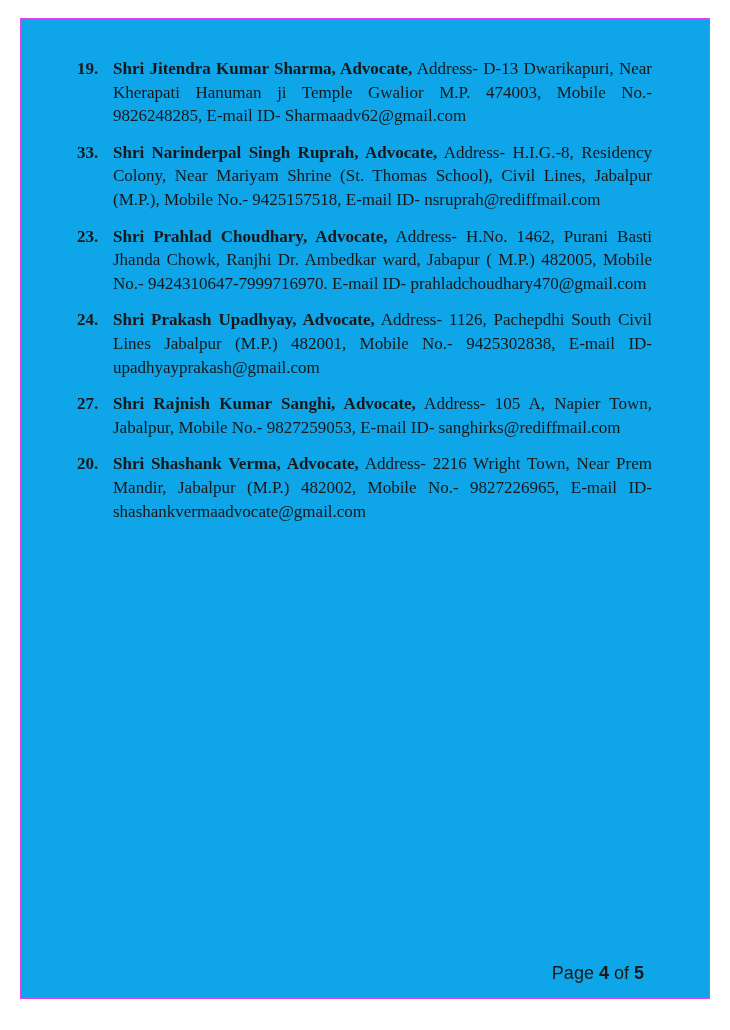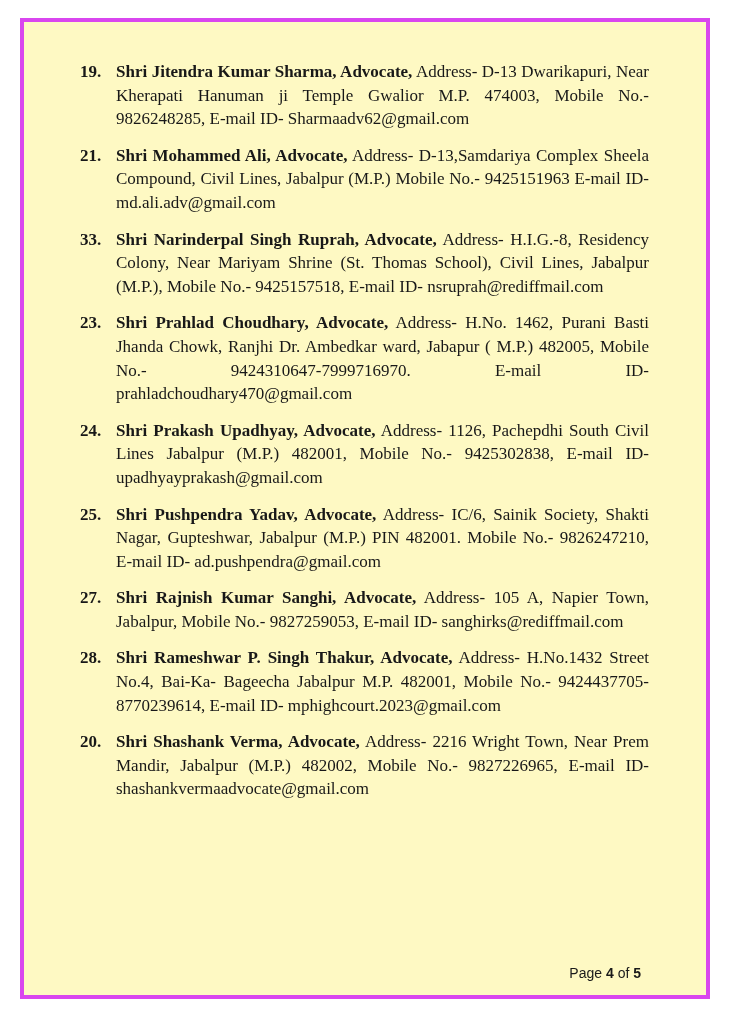--- a/index.html
+++ b/index.html
@@ -5,22 +5,22 @@
   * { margin: 0; padding: 0; box-sizing: border-box; }
   html, body {
     width: 730px; height: 1030px;
     background: #ffffff;
     font-family: "Liberation Serif", serif;
   }
   .page {
     position: absolute;
     left: 20px; top: 18px;
     width: 690px; height: 981px;
-    background: #fef9c3;
-    border: 4px solid #d946ef;
+    background: #0ea5e9;
+    border: 1px solid #d946ef;
     padding: 38px 57px 0 56px;
   }
   .entries { width: 100%; }
   .entry {
     display: flex;
     margin-bottom: 13px;
     color: #181818;
     font-size: 17px;
     line-height: 23.6px;
   }
@@ -32,72 +32,60 @@
   .body {
     flex: 1;
     text-align: justify;
   }
   .name { font-weight: 700; }
   .footer {
     position: absolute;
     right: 65px;
     bottom: 14px;
     font-family: "Liberation Sans", sans-serif;
-    font-size: 14px;
+    font-size: 18px;
     color: #1a1a1a;
   }
   .footer b { font-weight: 700; }
 </style>
 </head>
 <body>
 
 <div class="page">
   <div class="entries">
 
     <div class="entry">
       <span class="num">19.</span>
       <div class="body"><span class="name">Shri Jitendra Kumar Sharma, Advocate,</span> <span>Address- D-13 Dwarikapuri, Near Kherapati Hanuman ji Temple Gwalior M.P. 474003, Mobile No.- 9826248285, E-mail ID- Sharmaadv62@gmail.com</span></div>
     </div>
 
 
-    <div class="entry">
-      <span class="num">21.</span>
-      <div class="body"><span class="name">Shri Mohammed Ali, Advocate,</span> <span>Address- D-13,Samdariya Complex Sheela Compound, Civil Lines, Jabalpur (M.P.) Mobile No.- 9425151963 E-mail ID- md.ali.adv@gmail.com</span></div>
-    </div>
 
     <div class="entry">
       <span class="num">33.</span>
       <div class="body"><span class="name">Shri Narinderpal Singh Ruprah, Advocate,</span> <span>Address- H.I.G.-8, Residency Colony, Near Mariyam Shrine (St. Thomas School), Civil Lines, Jabalpur (M.P.), Mobile No.- 9425157518, E-mail ID- nsruprah@rediffmail.com</span></div>
     </div>
 
     <div class="entry">
       <span class="num">23.</span>
       <div class="body"><span class="name">Shri Prahlad Choudhary, Advocate,</span> <span>Address- H.No. 1462, Purani Basti Jhanda Chowk, Ranjhi Dr. Ambedkar ward, Jabapur ( M.P.) 482005, Mobile No.- 9424310647-7999716970. E-mail ID- prahladchoudhary470@gmail.com</span></div>
     </div>
 
     <div class="entry">
       <span class="num">24.</span>
       <div class="body"><span class="name">Shri Prakash Upadhyay, Advocate,</span> <span>Address- 1126, Pachepdhi South Civil Lines Jabalpur (M.P.) 482001, Mobile No.- 9425302838, E-mail ID- upadhyayprakash@gmail.com</span></div>
     </div>
 
-    <div class="entry">
-      <span class="num">25.</span>
-      <div class="body"><span class="name">Shri Pushpendra Yadav, Advocate,</span> <span>Address- IC/6, Sainik Society, Shakti Nagar, Gupteshwar, Jabalpur (M.P.) PIN 482001. Mobile No.- 9826247210, E-mail ID- ad.pushpendra@gmail.com</span></div>
-    </div>
 
 
     <div class="entry">
       <span class="num">27.</span>
       <div class="body"><span class="name">Shri Rajnish Kumar Sanghi, Advocate,</span> <span>Address- 105 A, Napier Town, Jabalpur, Mobile No.- 9827259053, E-mail ID- sanghirks@rediffmail.com</span></div>
     </div>
 
-    <div class="entry">
-      <span class="num">28.</span>
-      <div class="body"><span class="name">Shri Rameshwar P. Singh Thakur, Advocate,</span> <span>Address- H.No.1432 Street No.4, Bai-Ka- Bageecha Jabalpur M.P. 482001, Mobile No.- 9424437705-8770239614, E-mail ID- mphighcourt.2023@gmail.com</span></div>
-    </div>
 
     <div class="entry">
       <span class="num">20.</span>
       <div class="body"><span class="name">Shri Shashank Verma, Advocate,</span> <span>Address- 2216 Wright Town, Near Prem Mandir, Jabalpur (M.P.) 482002, Mobile No.- 9827226965, E-mail ID- shashankvermaadvocate@gmail.com</span></div>
     </div>
 
   </div>
 
   <div class="footer">
     <span>Page</span>

